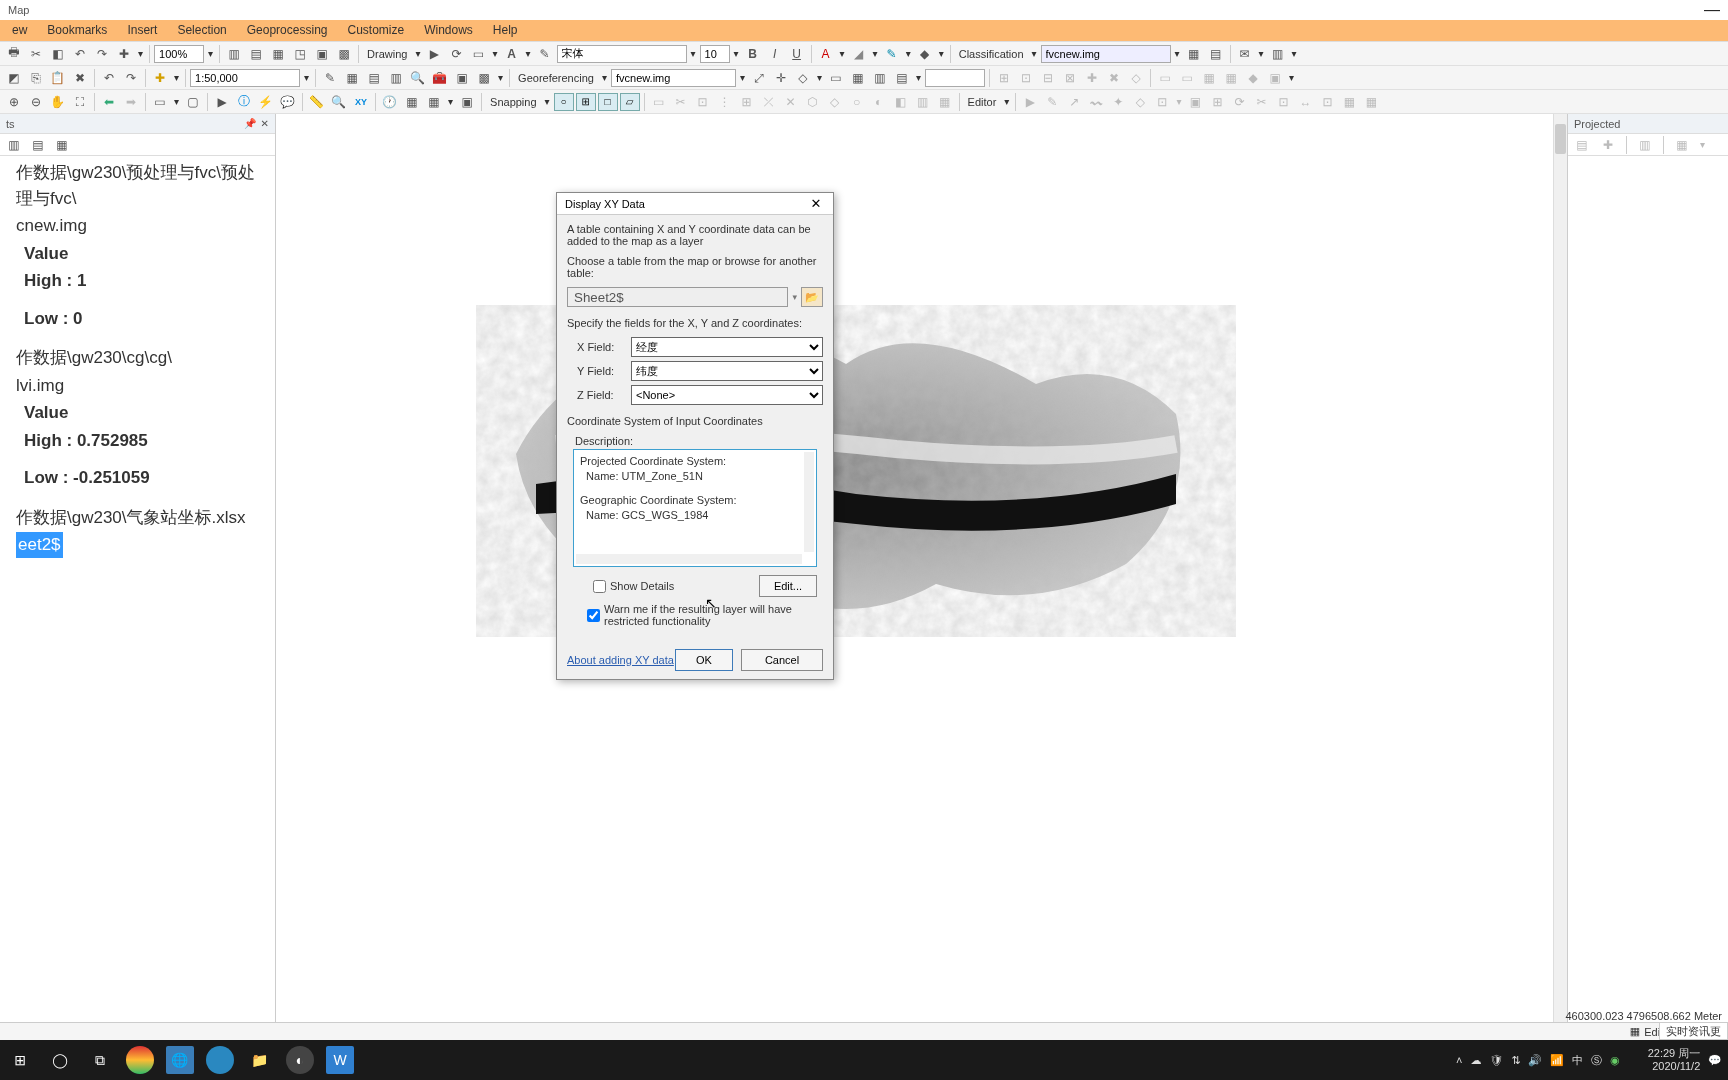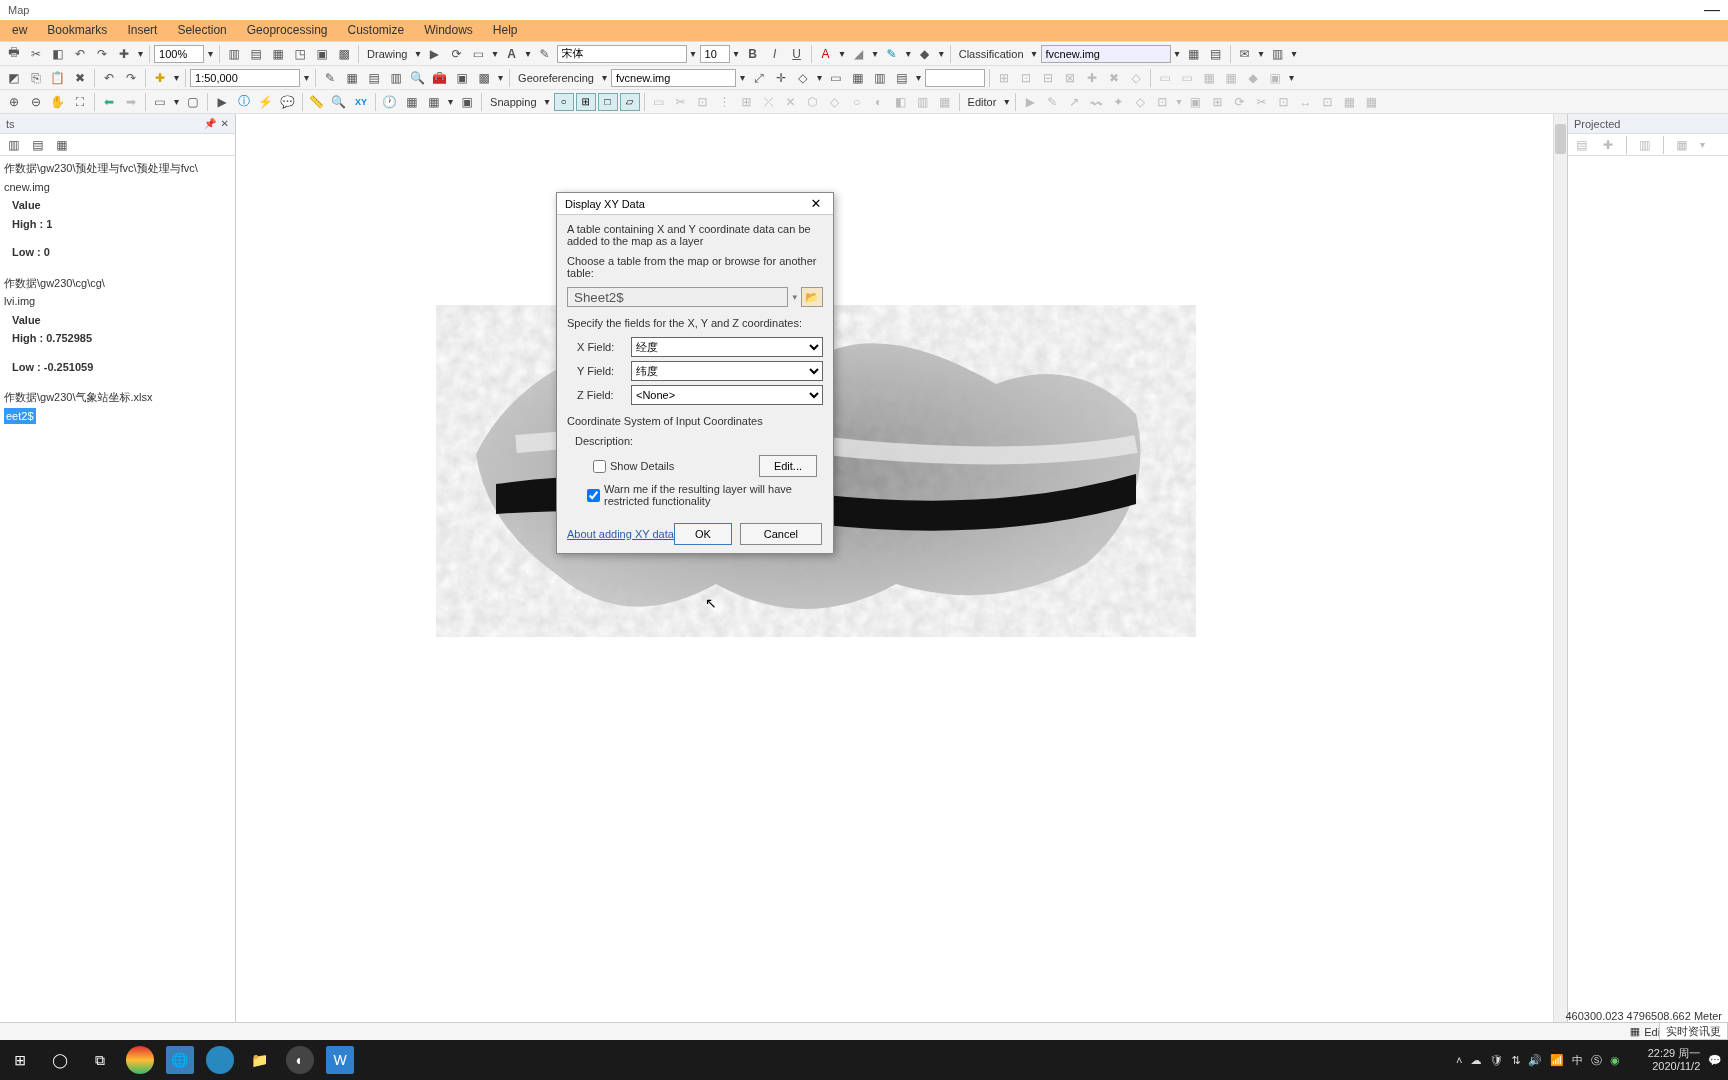--- a/index.html
+++ b/index.html
@@ -19,26 +19,26 @@
 .tb-combo { height: 18px; border: 1px solid #aaa; background: #fff; font-size: 11px; padding: 0 4px; }
 .tb-combo.scale { width: 110px; }
 .tb-combo.font { width: 130px; }
 .tb-combo.fontsize { width: 30px; }
 .tb-combo.layer { width: 130px; }
 .tb-combo.geo-layer { width: 125px; }
 .tb-input { height: 18px; border: 1px solid #aaa; background: #fff; width: 60px; }
 .snap-btn { border: 1px solid #7aa; background: #d9ecf2; width: 20px; height: 18px; display: inline-flex; align-items: center; justify-content: center; font-size: 10px; }
 
 .workspace { display: flex; height: calc(100% - 154px); }
-.left-panel { width: 236px; background: #fff; border-right: 1px solid #ccc; display: flex; flex-direction: column; }
+.left-panel { width: 276px; background: #fff; border-right: 1px solid #ccc; display: flex; flex-direction: column; }
 .panel-header { height: 20px; background: #eef2f6; display: flex; align-items: center; justify-content: space-between; padding: 0 6px; font-size: 11px; color: #555; border-bottom: 1px solid #ddd; }
 .panel-header .ctrl { display: flex; gap: 4px; }
 .panel-header .ctrl span { cursor: pointer; font-size: 10px; }
 .panel-toolbar { height: 22px; border-bottom: 1px solid #ddd; display: flex; align-items: center; padding: 0 4px; gap: 4px; }
-.toc { padding: 4px 4px; font-size: 11px; color: #333; line-height: 1.5; overflow: auto; }
+.toc { padding: 4px 16px; font-size: 17px; color: #333; line-height: 1.5; overflow: auto; }
 .toc .entry { margin-bottom: 2px; }
 .toc .ind1 { padding-left: 8px; font-weight: bold; }
 .toc .sel { background: #3399ff; color: #fff; display: inline-block; padding: 0 2px; }
 
 .map-area { flex: 1; background: #fff; position: relative; overflow: hidden; border-right: 1px solid #ccc; }
 .map-bg { position: absolute; inset: 0; background: #fff; }
 .map-img { position: absolute; left: 200px; top: 100px; width: 760px; height: 460px; }
 .map-scroll-v { position: absolute; right: 0; top: 0; bottom: 18px; width: 14px; background: #f0f0f0; border-left: 1px solid #ddd; }
 .map-scroll-v .thumb { position: absolute; left: 1px; right: 1px; top: 10px; height: 30px; background: #ccc; border-radius: 2px; }
 .map-footer { position: absolute; left: 0; right: 14px; bottom: 0; height: 18px; background: #f5f5f5; border-top: 1px solid #ddd; display: flex; align-items: center; padding: 0 6px; gap: 6px; }
@@ -74,21 +74,21 @@
 .dialog .field-row select { flex: 1; height: 20px; border: 1px solid #666; background: #fff; font-size: 11px; }
 .dialog .coord-box { border: 1px solid #3da0d0; background: #fff; height: 118px; padding: 4px 6px; font-size: 11px; color: #333; line-height: 1.4; overflow: auto; position: relative; margin-top: 2px; }
 .dialog .coord-box .sb-h { position: absolute; left: 2px; right: 14px; bottom: 2px; height: 10px; background: #f0f0f0; }
 .dialog .coord-box .sb-v { position: absolute; top: 2px; right: 2px; bottom: 14px; width: 10px; background: #f0f0f0; }
 .dialog .details-row { display: flex; align-items: center; justify-content: space-between; margin: 8px 0 6px; }
 .dialog .chk { display: flex; align-items: center; gap: 4px; padding-left: 20px; }
 .dialog .chk input { width: 13px; height: 13px; }
 .dialog .dlg-btn { height: 22px; border: 1px solid #888; background: #f5f5f5; padding: 0 14px; font-size: 11px; cursor: pointer; }
 .dialog .dlg-btn.primary { border: 1px solid #3d7ab8; }
 .dialog .link { color: #2a5db0; text-decoration: underline; cursor: pointer; }
-.dialog .dlg-footer { display: flex; align-items: center; margin-top: 16px; }
+.dialog .dlg-footer { display: flex; align-items: center; justify-content: space-between; margin-top: 22px; }
 .dialog .dlg-footer .btns { display: flex; gap: 8px; }
 .cursor { position: absolute; left: 705px; top: 595px; font-size: 14px; color: #000; pointer-events: none; z-index: 100; }
 
 svg { display: block; }
 </style>
 </head>
 <body>
 
 <div class="titlebar">
   <span>Map</span>
@@ -400,20 +400,29 @@
       <label>Y Field:</label>
       <select><option>纬度</option></select>
     </div>
     <div class="field-row">
       <label>Z Field:</label>
       <select><option>&lt;None&gt;</option></select>
     </div>
     <p style="margin-top:10px">Coordinate System of Input Coordinates</p>
     <p style="margin:4px 0 0 8px">Description:</p>
     <div style="margin:0 6px">
+      <div class="coord-box">
+        <div>Projected Coordinate System:</div>
+        <div style="white-space:pre">  Name: UTM_Zone_51N</div>
+        <div style="height:8px"></div>
+        <div>Geographic Coordinate System:</div>
+        <div style="white-space:pre">  Name: GCS_WGS_1984</div>
+        <div class="sb-v"></div>
+        <div class="sb-h"></div>
+      </div>
       <div class="details-row">
         <label class="chk">
           <input type="checkbox" style="">
           <span>Show Details</span>
         </label>
         <button class="dlg-btn">Edit...</button>
       </div>
     </div>
     <label class="chk" style="margin-top:6px">
       <input type="checkbox" checked="" style="">

